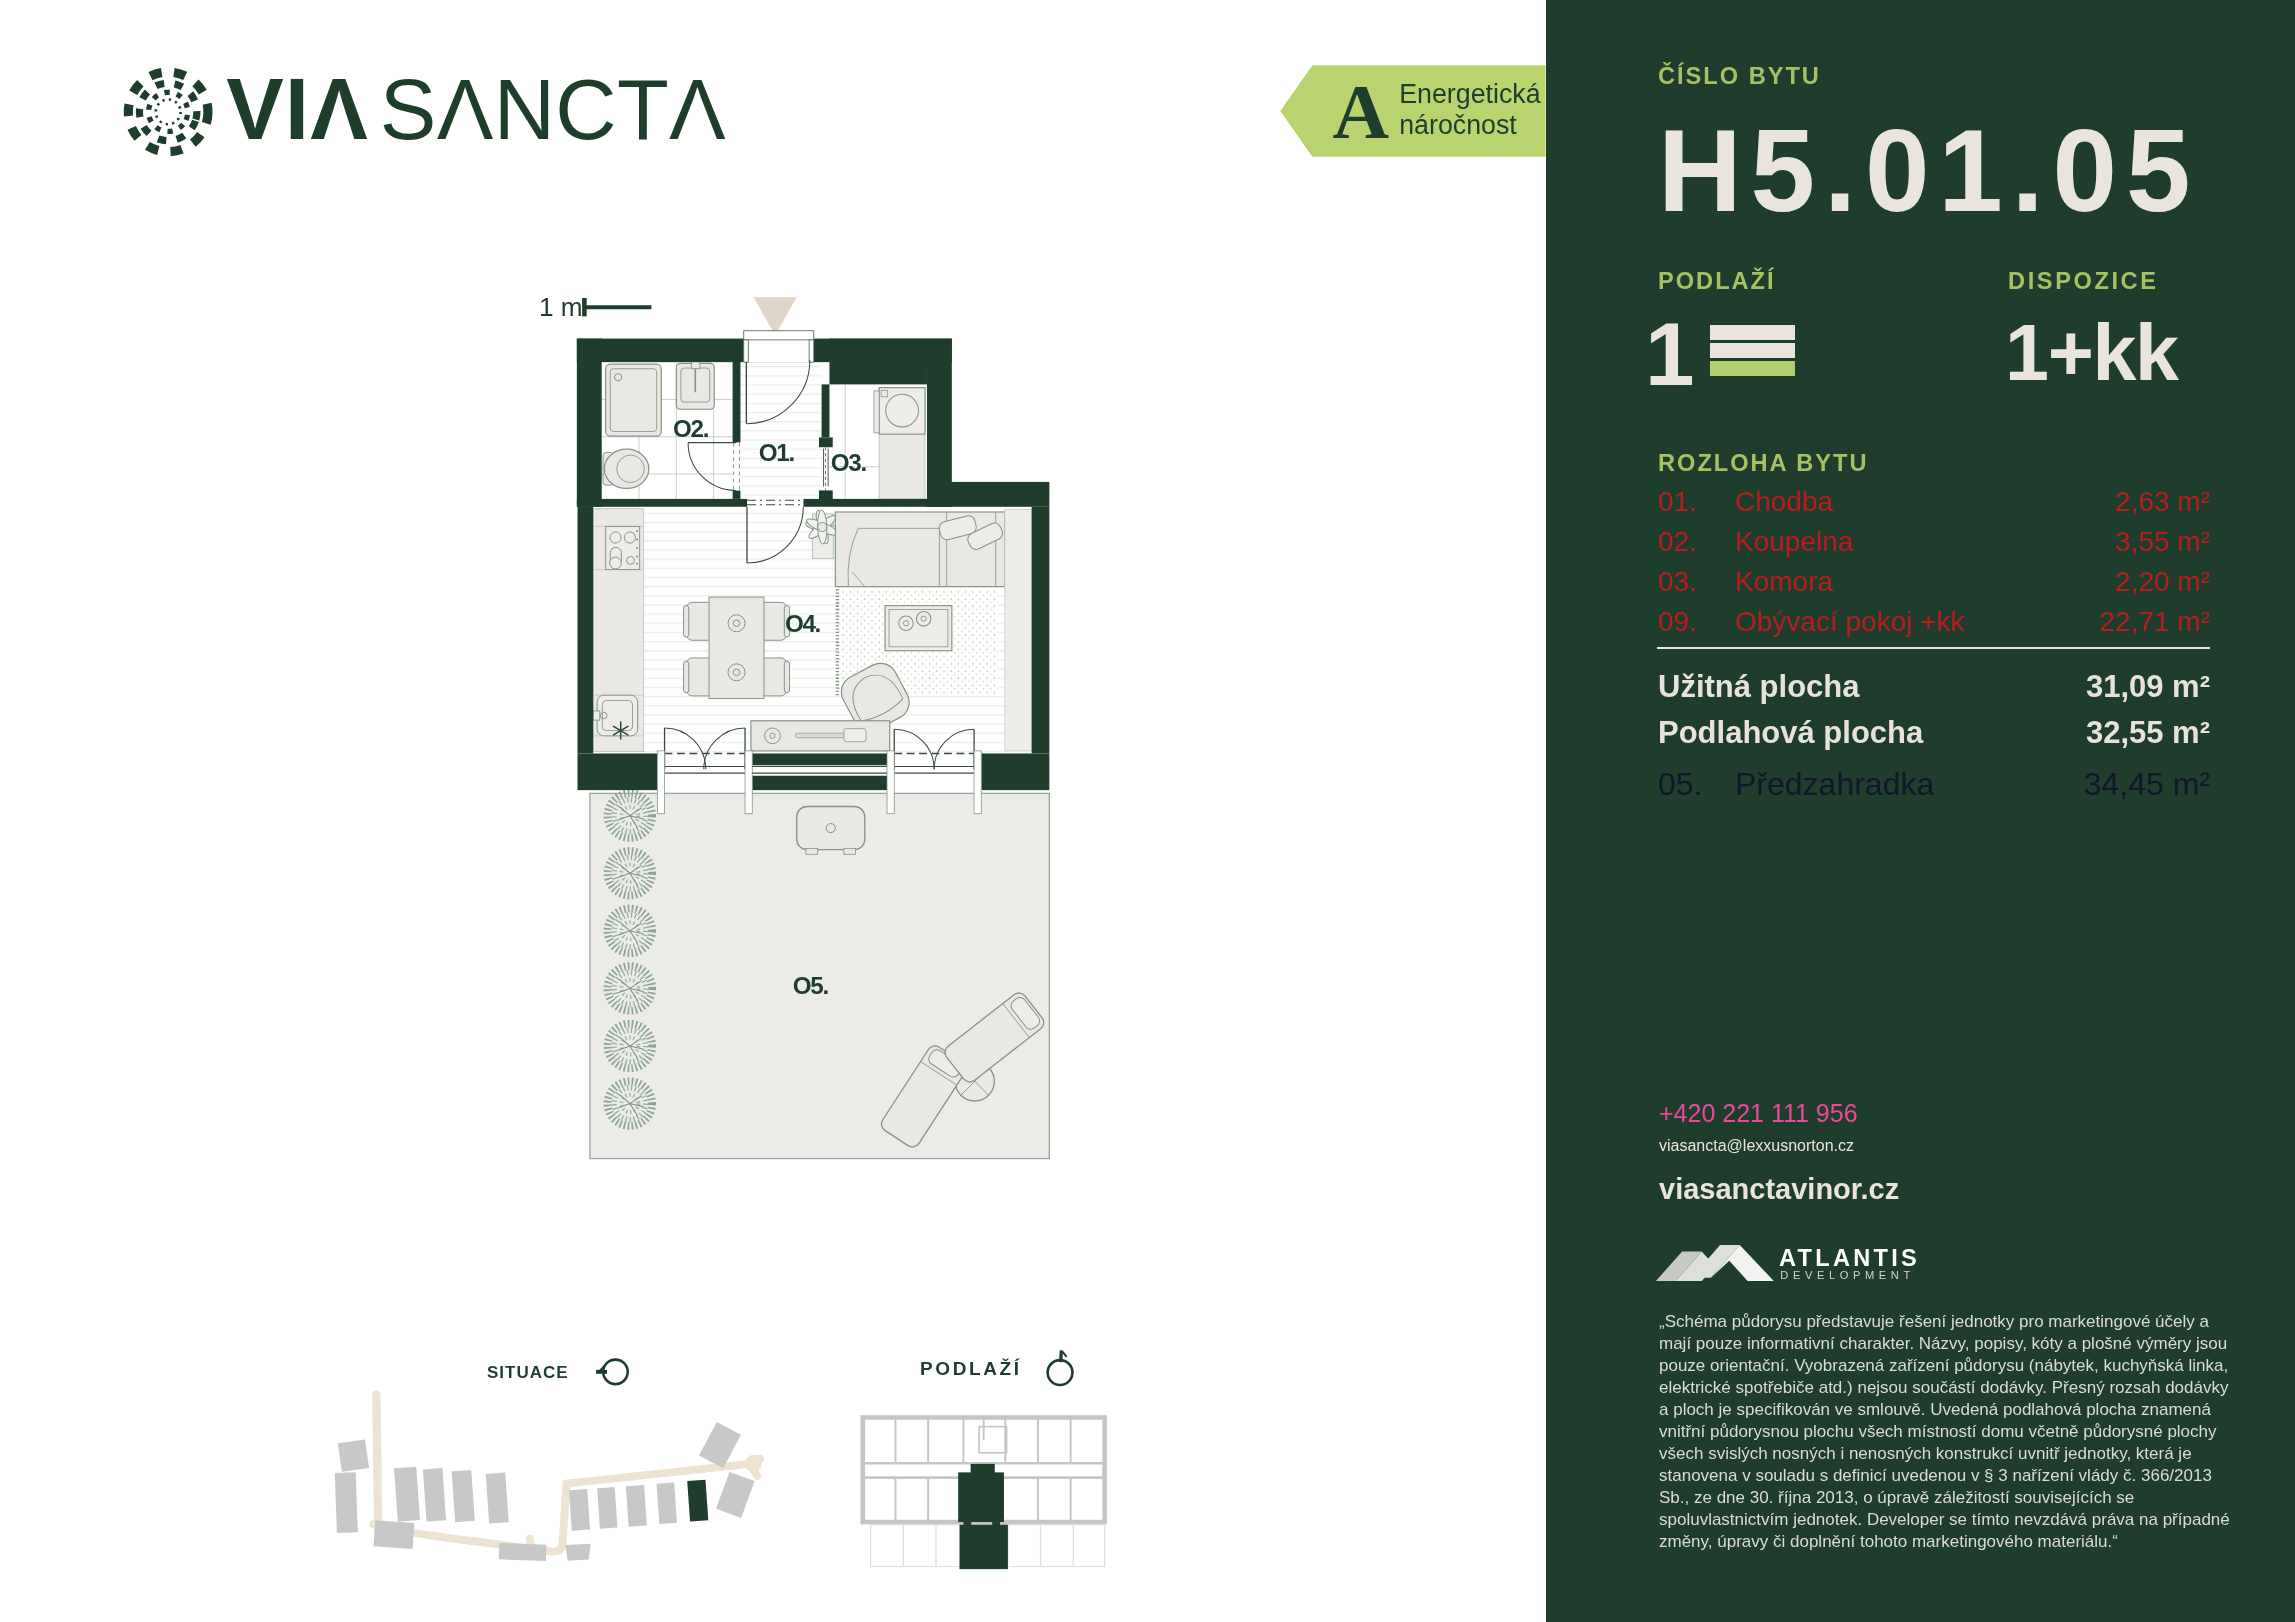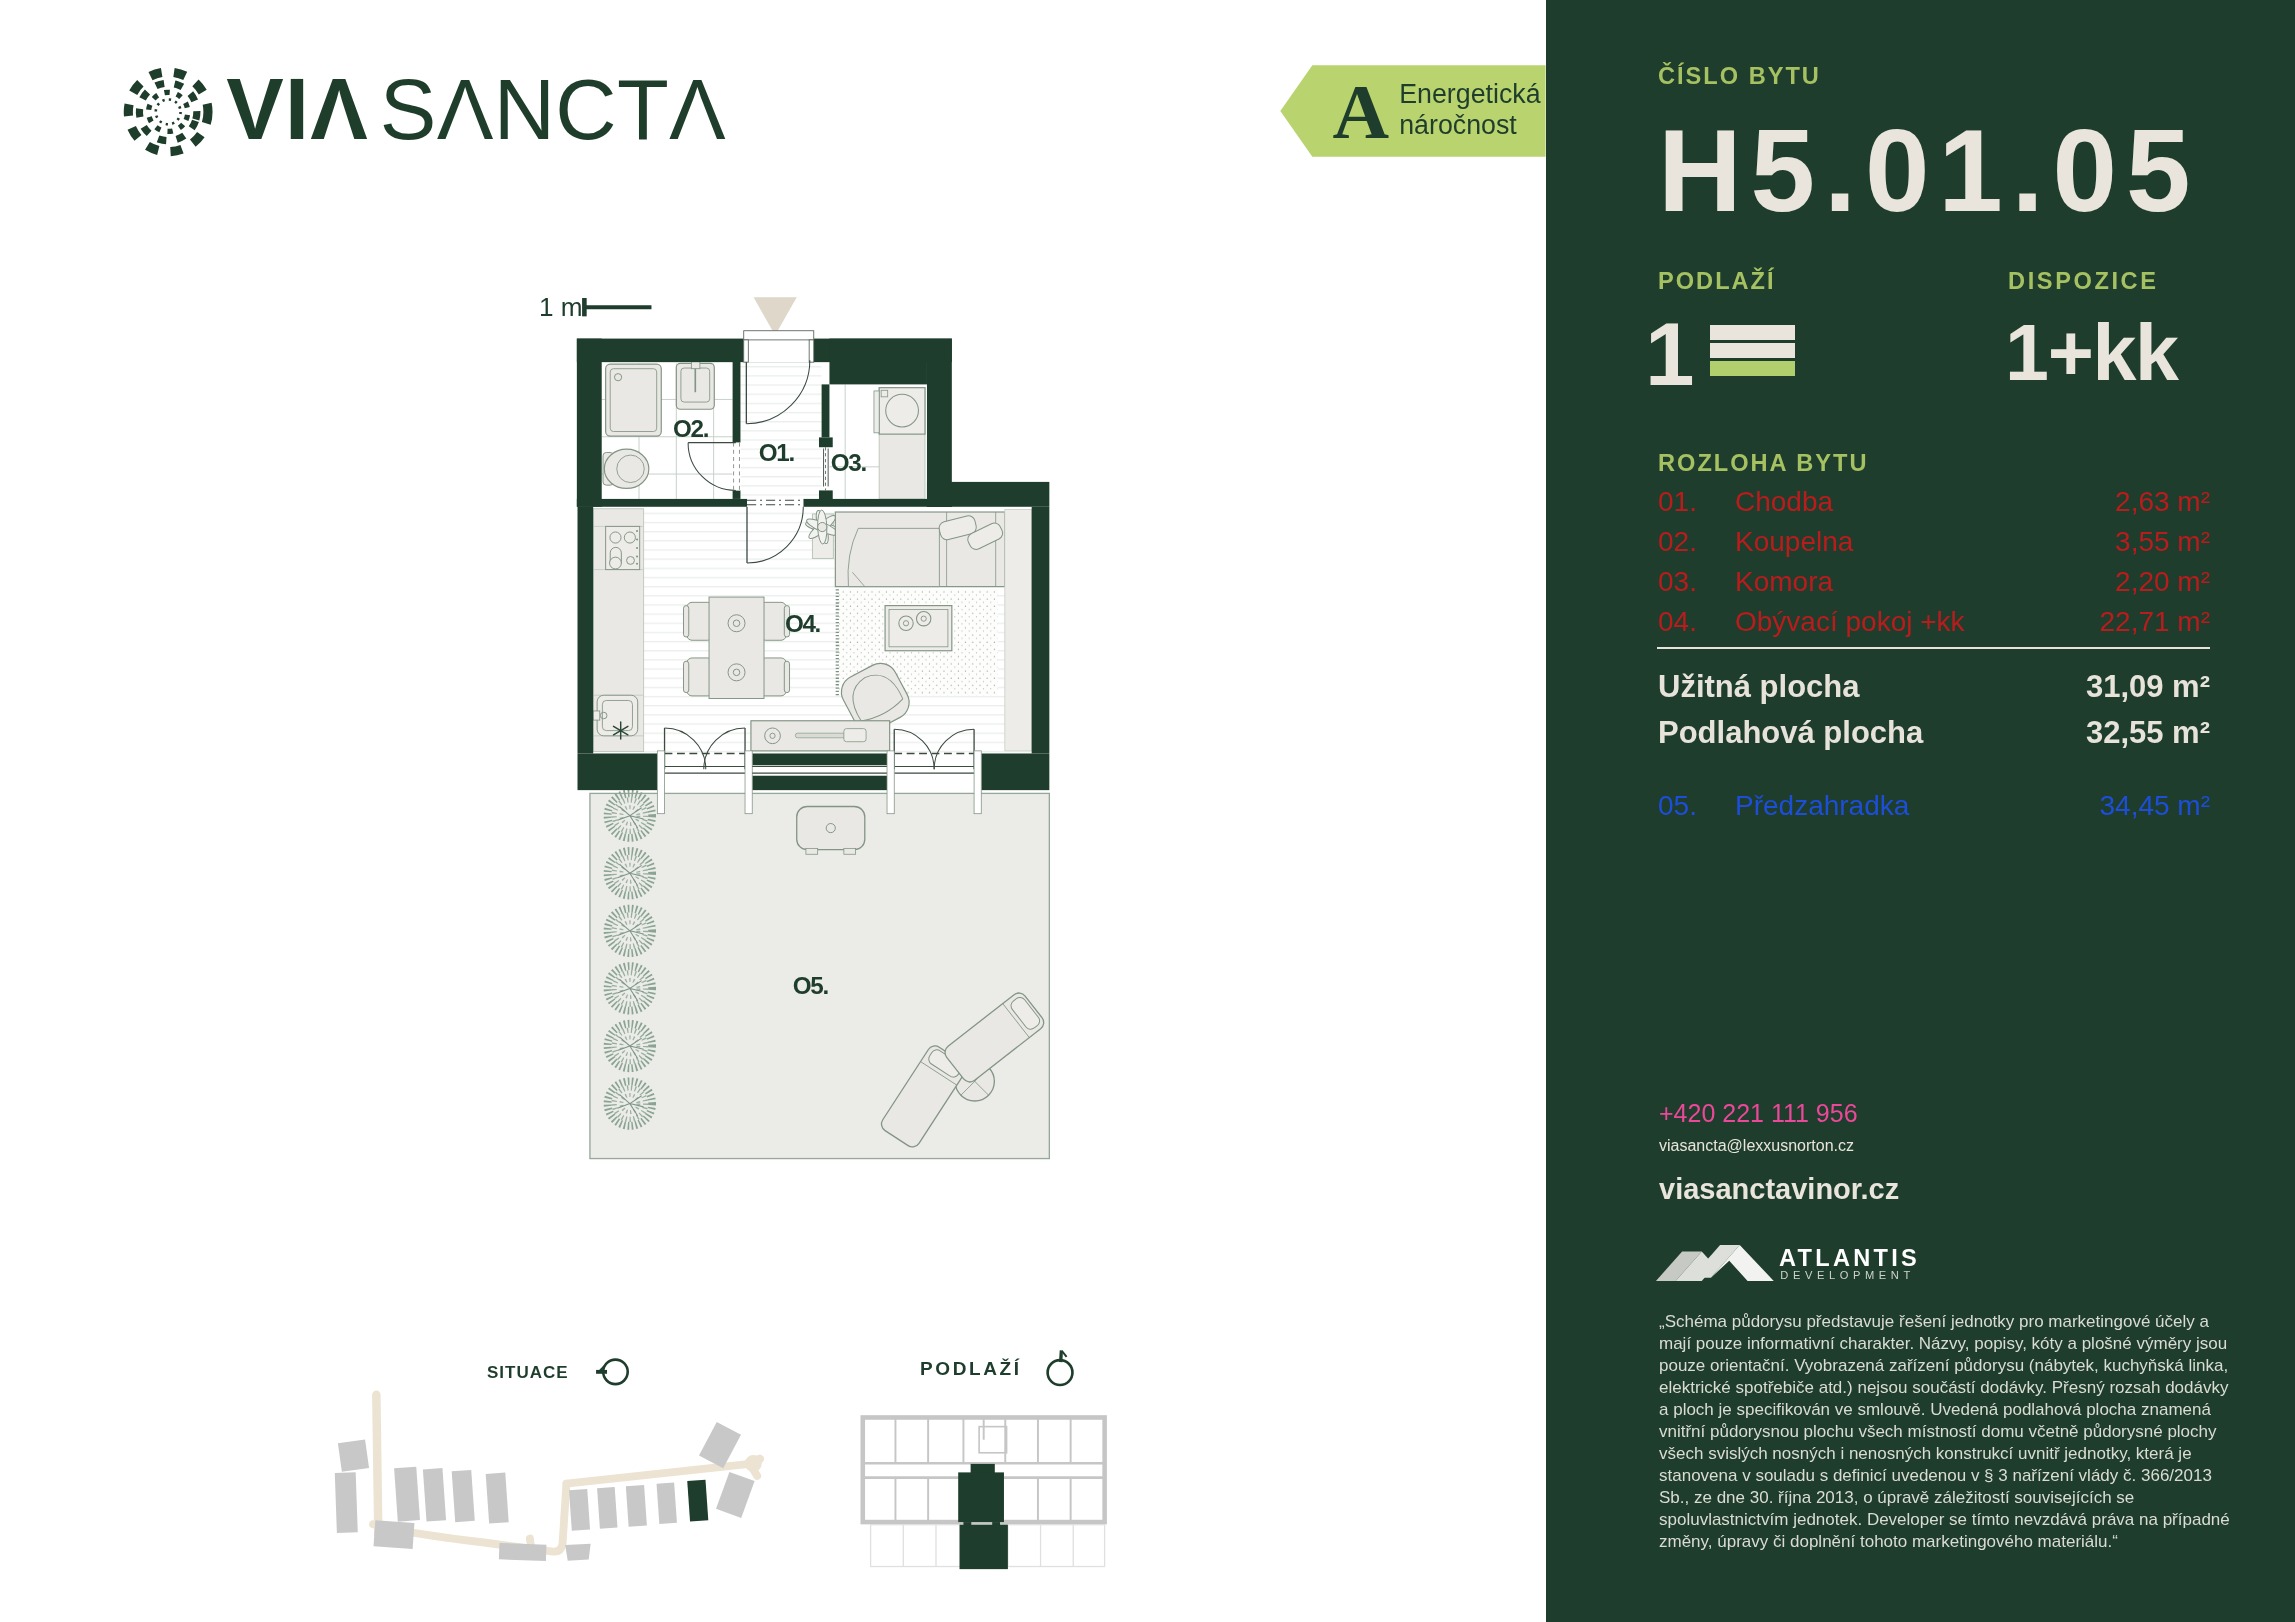--- a/index.html
+++ b/index.html
@@ -472,30 +472,30 @@
 <div class="abs label" style="left:1658px; top:450px;">ROZLOHA BYTU</div>
 
 <div class="abs" style="left:1658px; top:486px; width:552px; font-size:28px; color:#b91c1c;">
 
   <div style="position:relative; height:40px;"><span>01.</span><span style="position:absolute; left:77px;">Chodba</span><span style="position:absolute; right:0;margin-left:31px;">2,63 m²</span></div>
 
   <div style="position:relative; height:40px;"><span>02.</span><span style="position:absolute; left:77px;">Koupelna</span><span style="position:absolute; right:0;">3,55 m²</span></div>
 
   <div style="position:relative; height:40px;"><span>03.</span><span style="position:absolute; left:77px;">Komora</span><span style="position:absolute; right:0;">2,20 m²</span></div>
 
-  <div style="position:relative; height:40px;"><span>04.</span><span style="position:absolute; left:77px;">Obývací pokoj +kk</span><span style="position:absolute; right:0;">22,71 m²</span></div>
+  <div style="position:relative; height:40px;"><span>09.</span><span style="position:absolute; left:77px;">Obývací pokoj +kk</span><span style="position:absolute; right:0;">22,71 m²</span></div>
 </div>
 
 <div class="abs" style="left:1657px; top:647px; width:553px; height:2px; background:#e7e3db;"></div>
 
 <div class="abs" style="left:1658px; top:669px; width:552px; font-size:31px; font-weight:bold; color:#e7e3db;"><span>Užitná plocha</span><span style="position:absolute; right:0;">31,09 m²</span></div>
 
 <div class="abs" style="left:1658px; top:715px; width:552px; font-size:31px; font-weight:bold; color:#e7e3db;"><span>Podlahová plocha</span><span style="position:absolute; right:0;">32,55 m²</span></div>
 
-<div class="abs" style="left:1658px; top:766px; width:552px; font-size:28px; color:#1d4ed8;margin-top:24px;"><span>05.</span><span style="position:absolute; left:77px;">Předzahradka</span><span style="position:absolute; right:0;">34,45 m²</span></div>
+<div class="abs" style="left:1658px; top:766px; width:552px; font-size:32px; color:#0f172a;"><span>05.</span><span style="position:absolute; left:77px;">Předzahradka</span><span style="position:absolute; right:0;">34,45 m²</span></div>
 
 <div class="abs" style="left:1659px; top:1099px; font-size:25px; color:#ec4899;">+420 221 111 956</div>
 
 <div class="abs" style="left:1659px; top:1137px; font-size:16px; color:#e9e5dc;">viasancta@lexxusnorton.cz</div>
 
 <div class="abs" style="left:1659px; top:1173px; font-size:29px; font-weight:bold; color:#e9e5dc;">viasanctavinor.cz</div>
 
 <svg class="abs" style="left:1652px; top:1237px;" width="275" height="50" viewBox="0 0 420 76">
 
   <g>

